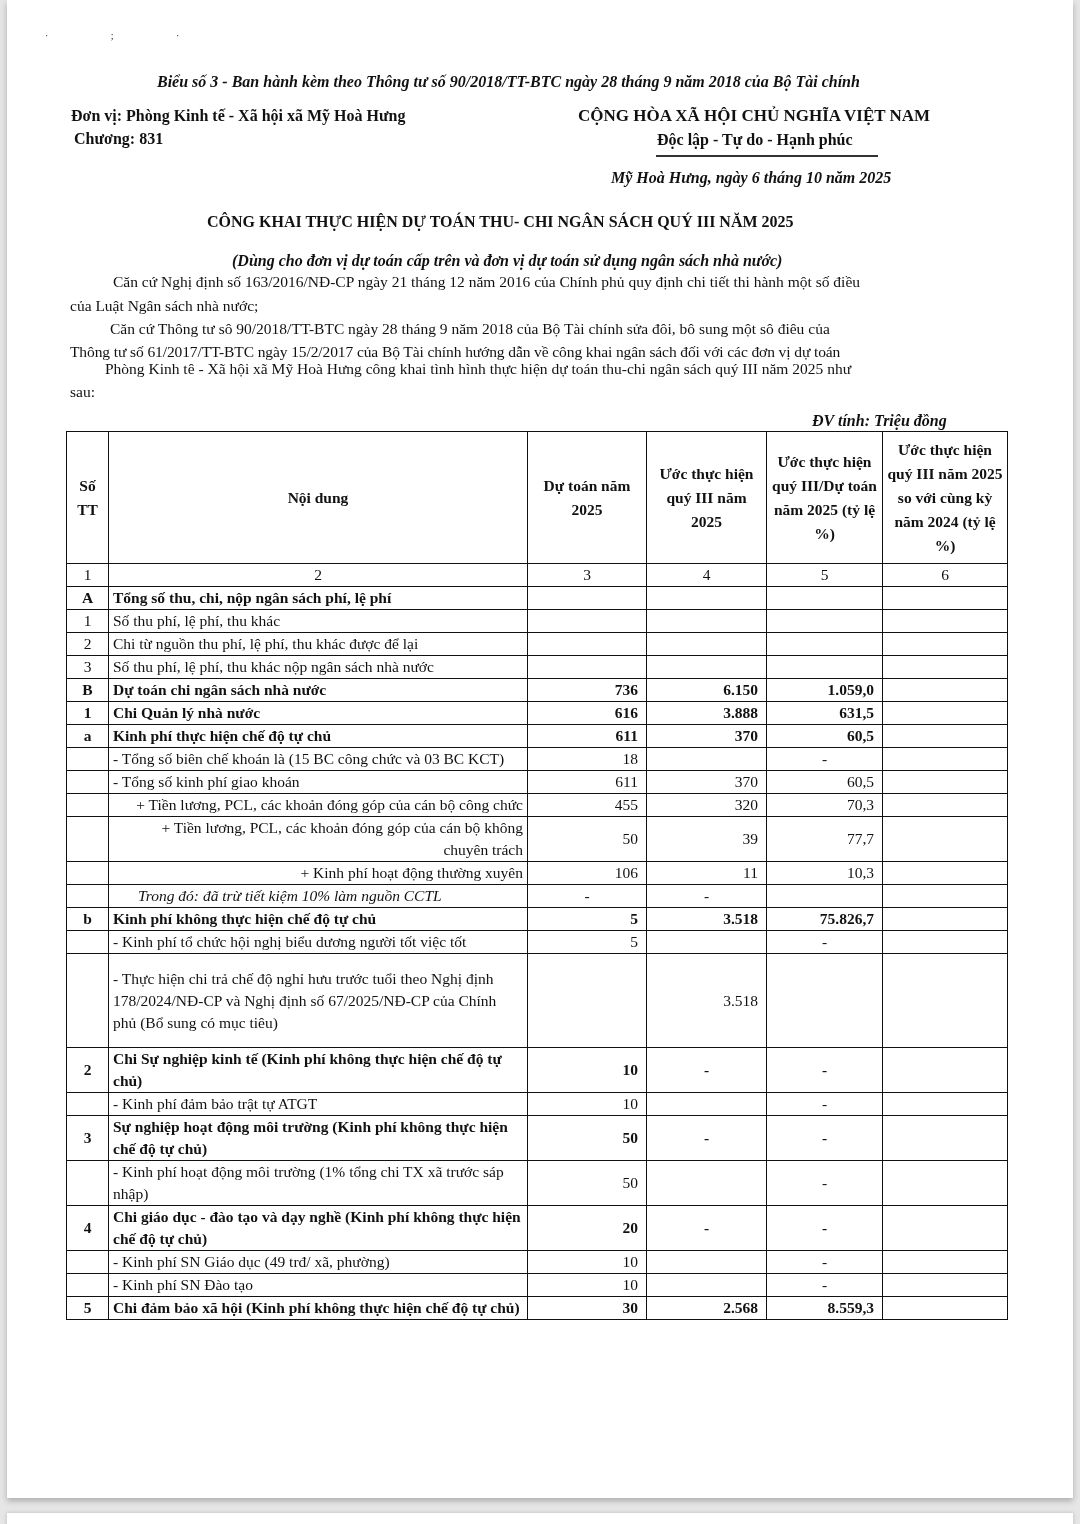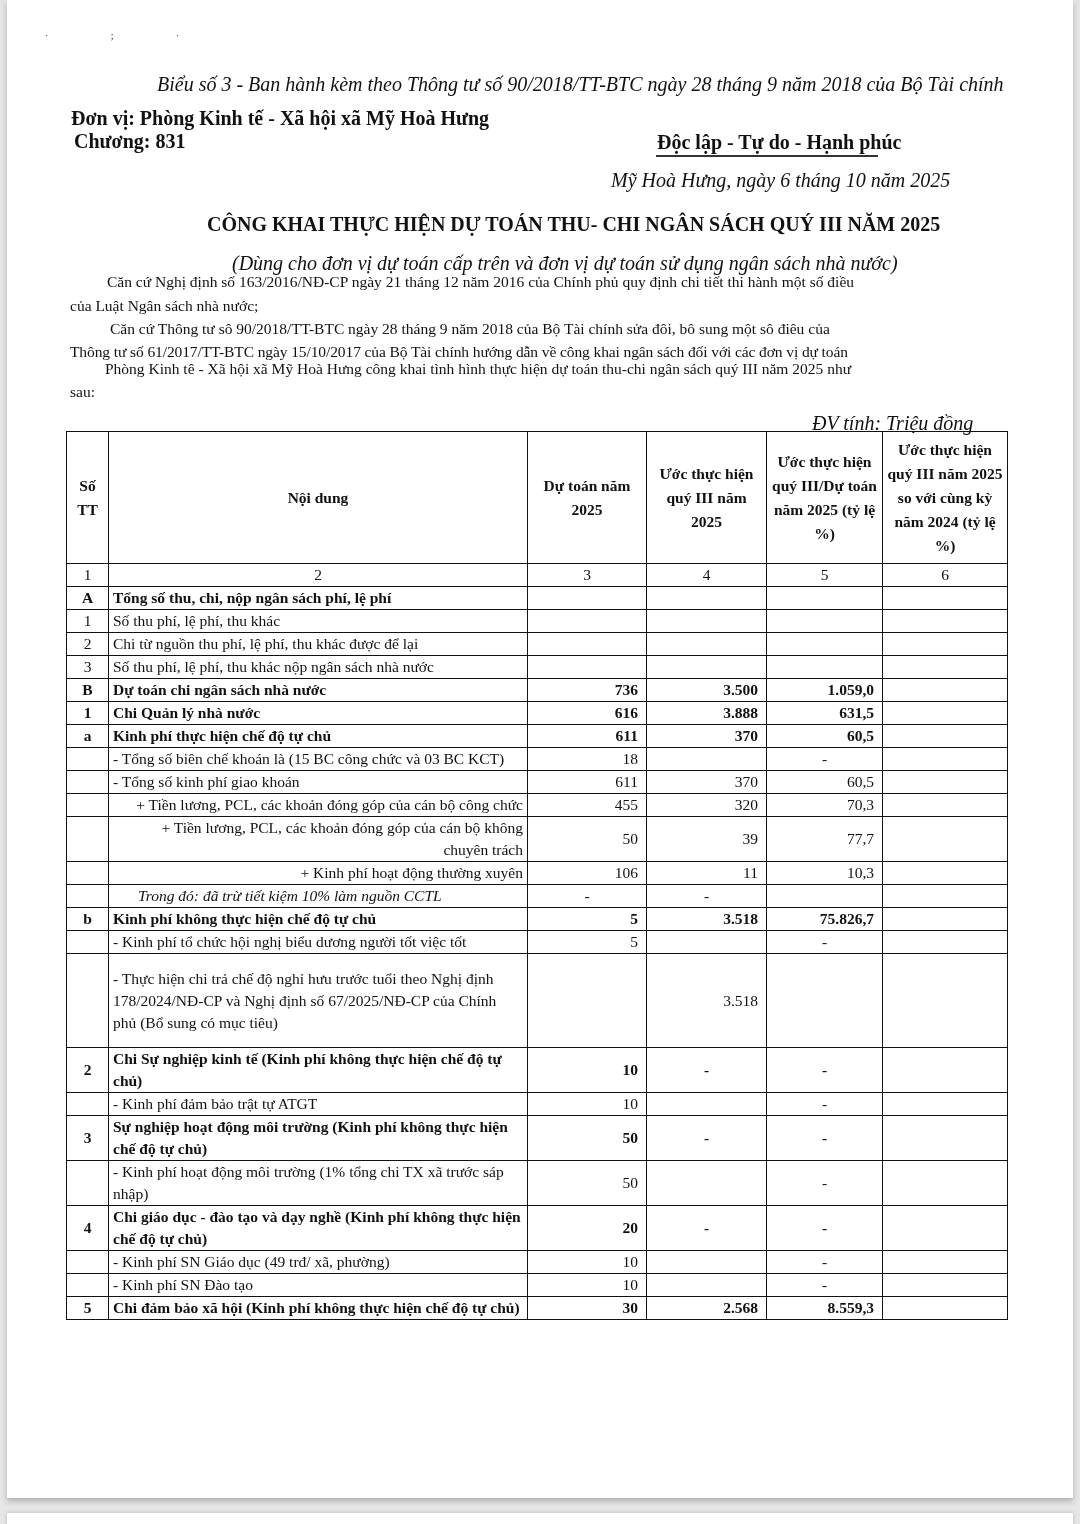--- a/index.html
+++ b/index.html
@@ -18,21 +18,21 @@
   }
   .page2 {
     position: absolute; left: 7px; top: 1513px; width: 1066px; height: 20px;
     background: #ffffff;
     box-shadow: 0 0 4px rgba(0,0,0,0.2);
   }
   .specks { position: absolute; left: 38px; top: 30px; font-size: 10px; letter-spacing: 30px; color: #222; }
   .abs { position: absolute; white-space: nowrap; }
   .italic { font-style: italic; }
   .bold { font-weight: bold; }
-  .f16 { font-size: 20px; }
+  .f16 { font-size: 16px; font-weight: bold; }
   .f15 { font-size: 15.5px; }
   .underline-bar { position: absolute; height: 2px; background: #333; }
 
   table.budget {
     position: absolute; left: 66px; top: 431px; width: 941px;
     border-collapse: collapse;
     font-size: 15.5px;
     table-layout: fixed;
   }
   table.budget td, table.budget th {
@@ -53,32 +53,33 @@
 <body>
 
 <div class="page">
   <div class="specks">· ; ·</div>
 
   <div class="abs italic f16" style="left:150px; top:73px;">Biểu số 3 - Ban hành kèm theo Thông tư số 90/2018/TT-BTC ngày 28 tháng 9 năm 2018 của Bộ Tài chính</div>
 
   <div class="abs bold f16" style="left:64px; top:107px;">Đơn vị: Phòng Kinh tế - Xã hội xã Mỹ Hoà Hưng</div>
   <div class="abs bold f16" style="left:67px; top:130px;">Chương: 831</div>
 
+  <div class="abs bold" style="left:571px; top:106px; font-size:17px;">CỘNG HÒA XÃ HỘI CHỦ NGHĨA VIỆT NAM</div>
   <div class="abs bold f16" style="left:650px; top:131px;">Độc lập - Tự do - Hạnh phúc</div>
   <div class="underline-bar" style="left:649px; top:155px; width:222px;"></div>
 
   <div class="abs italic f16" style="left:604px; top:169px;">Mỹ Hoà Hưng, ngày 6 tháng 10 năm 2025</div>
 
   <div class="abs bold f16" style="left:200px; top:213px;">CÔNG KHAI THỰC HIỆN DỰ TOÁN THU- CHI NGÂN SÁCH QUÝ III NĂM 2025</div>
   <div class="abs italic f16" style="left:225px; top:240px;margin-top:12px;">(Dùng cho đơn vị dự toán cấp trên và đơn vị dự toán sử dụng ngân sách nhà nước)</div>
 
-  <div class="abs f15" style="left:100px; top:273px;">Căn cứ Nghị định số 163/2016/NĐ-CP ngày 21 tháng 12 năm 2016 của Chính phủ quy định chi tiết thi hành một số điều</div>
+  <div class="abs f15" style="left:106px; top:273px;">Căn cứ Nghị định số 163/2016/NĐ-CP ngày 21 tháng 12 năm 2016 của Chính phủ quy định chi tiết thi hành một số điều</div>
   <div class="abs f15" style="left:63px; top:297px;">của Luật Ngân sách nhà nước;</div>
   <div class="abs f15" style="left:103px; top:320px;">Căn cứ Thông tư sô 90/2018/TT-BTC ngày 28 tháng 9 năm 2018 của Bộ Tài chính sửa đôi, bô sung một sô điêu của</div>
-  <div class="abs f15" style="left:63px; top:343px; letter-spacing:-0.1px;">Thông tư số 61/2017/TT-BTC ngày 15/10/2017 của Bộ Tài chính hướng dẫn về công khai ngân sách đối với các đơn vị dự toán</div>
+  <div class="abs f15" style="left:63px; top:343px; letter-spacing:-0.1px;">Thông tư số 61/2017/TT-BTC ngày 15/2/2017 của Bộ Tài chính hướng dẫn về công khai ngân sách đối với các đơn vị dự toán</div>
   <div class="abs f15" style="left:98px; top:360px;">Phòng Kinh tê - Xã hội xã Mỹ Hoà Hưng công khai tình hình thực hiện dự toán thu-chi ngân sách quý III năm 2025 như</div>
   <div class="abs f15" style="left:63px; top:383px;">sau:</div>
 
   <div class="abs italic f16" style="left:805px; top:412px;">ĐV tính: Triệu đồng</div>
 </div>
 <div class="page2"></div>
 
 <table class="budget">
   <colgroup>
     <col style="width:42px">
@@ -136,21 +137,21 @@
         <td class="c-content">Số thu phí, lệ phí, thu khác nộp ngân sách nhà nước</td>
         <td class="c-num"></td>
         <td class="c-num"></td>
         <td class="c-num"></td>
         <td class="c-num"></td>
       </tr>
       <tr class="row-bold">
         <td class="c-stt">B</td>
         <td class="c-content">Dự toán chi ngân sách nhà nước</td>
         <td class="c-num">736</td>
-        <td class="c-num">3.500</td>
+        <td class="c-num">6.150</td>
         <td class="c-num">1.059,0</td>
         <td class="c-num"></td>
       </tr>
       <tr class="row-bold">
         <td class="c-stt">1</td>
         <td class="c-content">Chi Quản lý nhà nước</td>
         <td class="c-num">616</td>
         <td class="c-num">3.888</td>
         <td class="c-num">631,5</td>
         <td class="c-num"></td>

